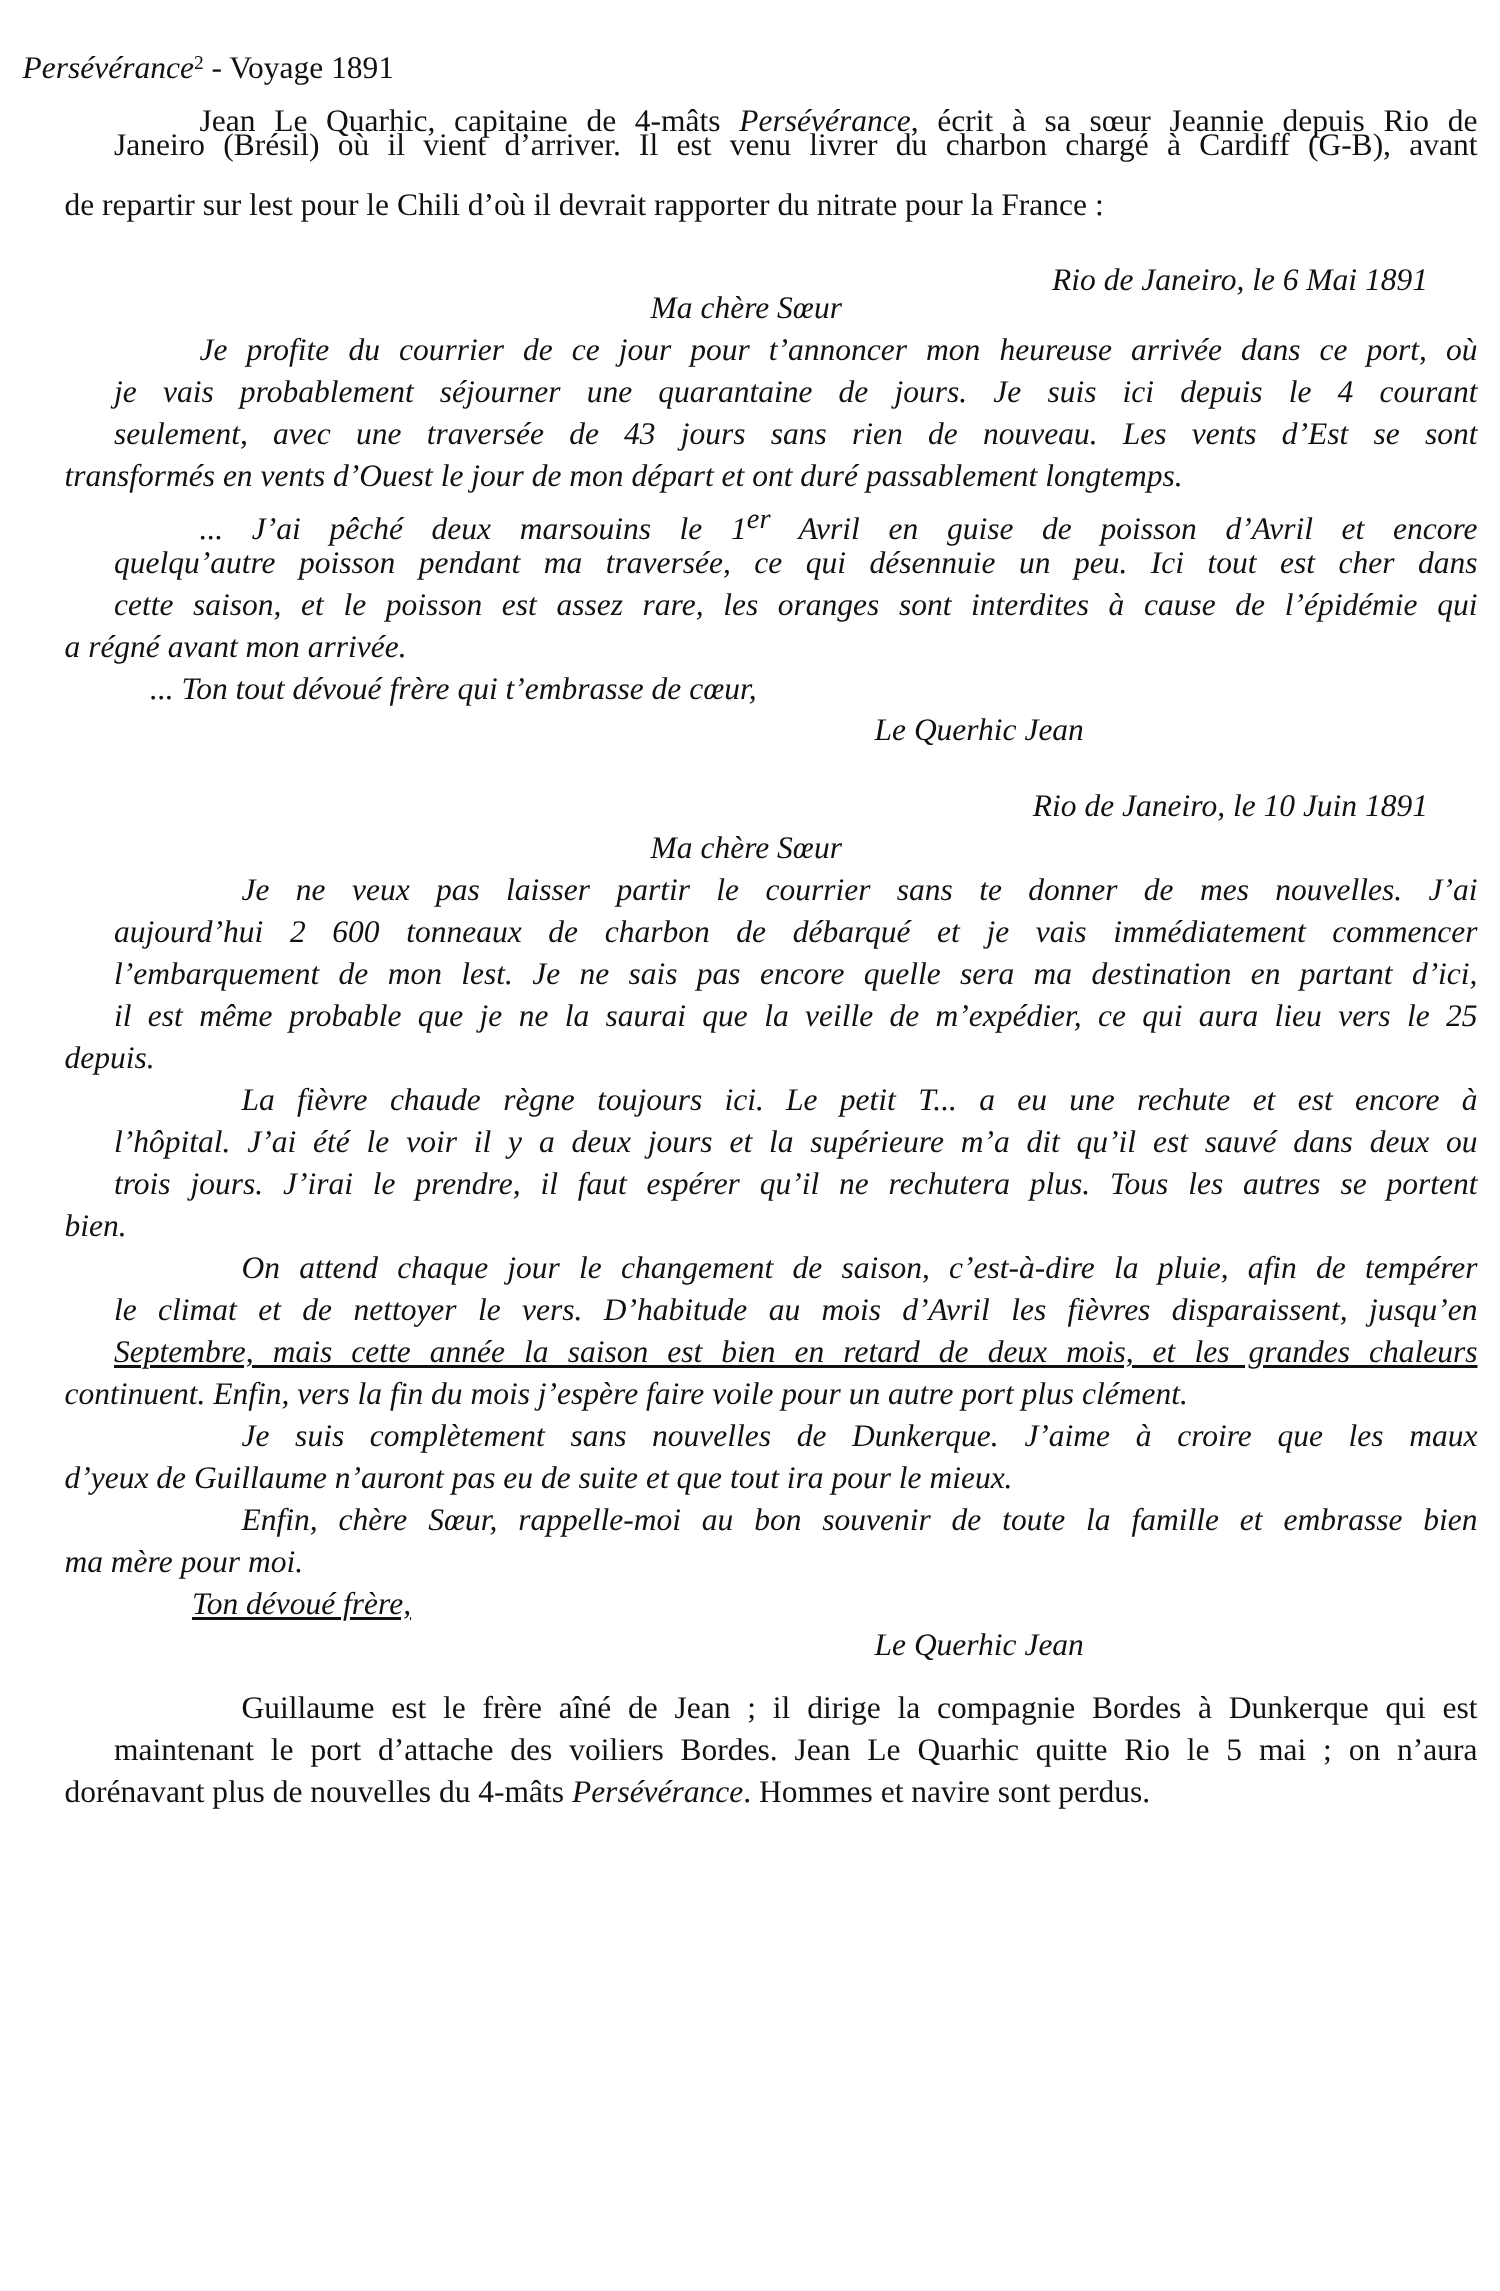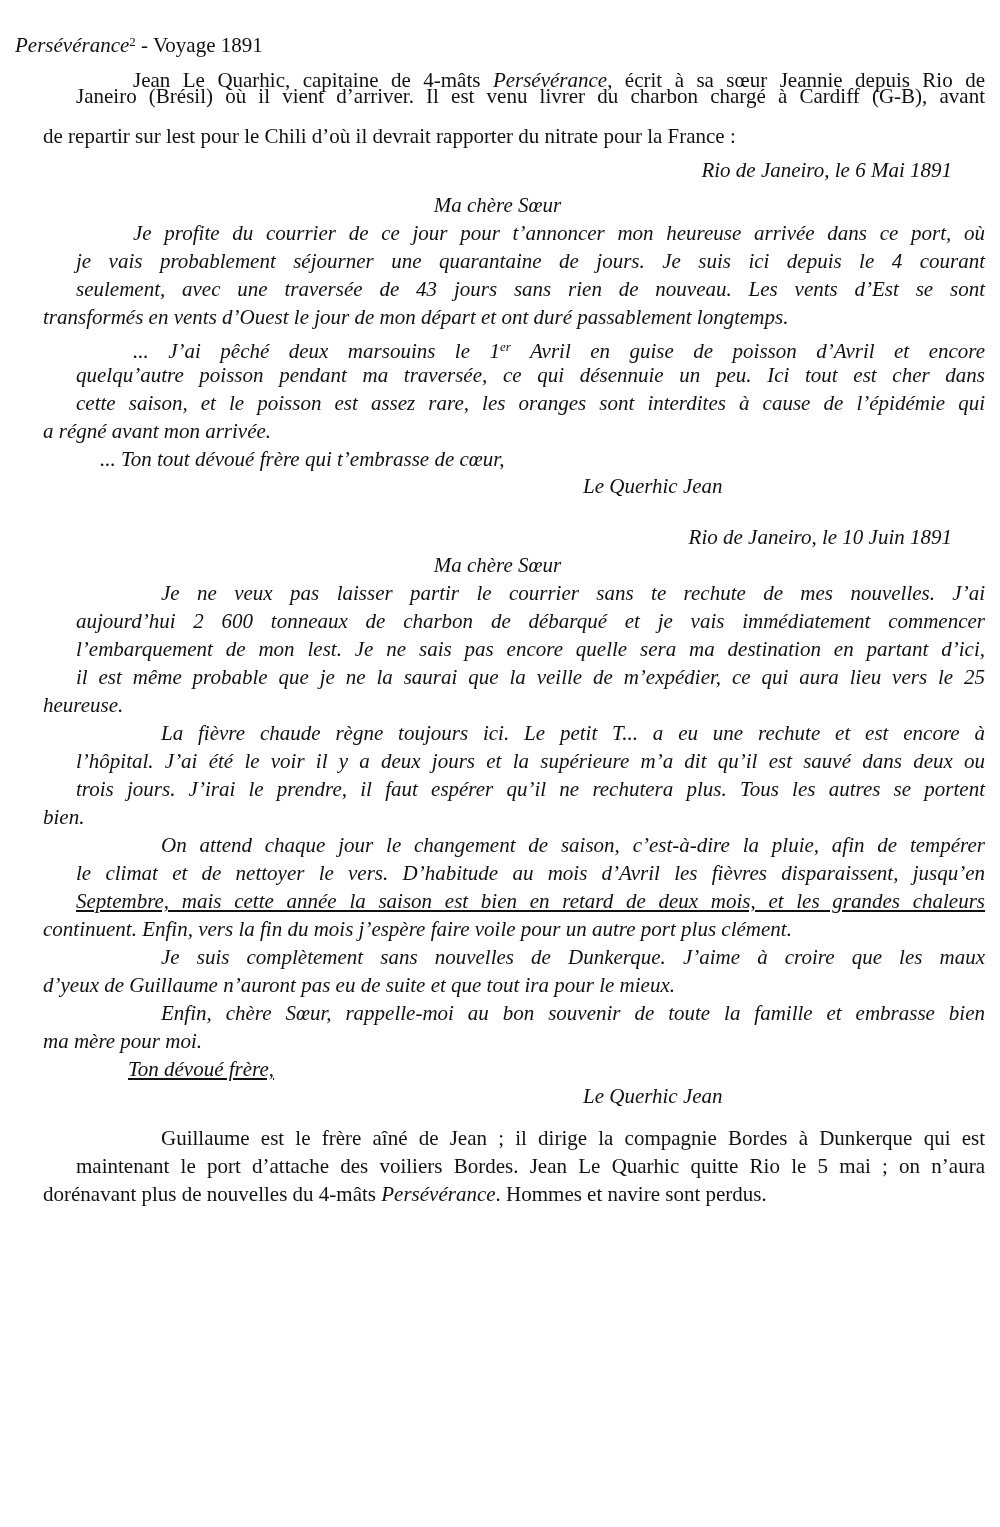--- a/index.html
+++ b/index.html
@@ -8,55 +8,55 @@
   .title { position: absolute; left: -28px; top: 28px; font-weight: normal; font-size: 21px; white-space: nowrap; }
   .title sup { font-size: 13px; vertical-align: 6px; }
   .line { position: absolute; left: 0; width: 909px; white-space: nowrap; }
   .just { text-align: justify; text-align-last: justify; margin-left: 33px; }
   .it { font-style: italic; }
   .ind1 { padding-left: 57px; box-sizing: border-box; }
   .ind2 { padding-left: 85px; box-sizing: border-box; }
   .right { text-align: right; }
   .center { text-align: center; }
   .sig { left: 540px; width: auto; text-align: right; }
-  sup.er { font-size: 13px; vertical-align: 7px; }
+  sup.er { font-size: 19px; vertical-align: 7px; }
 </style>
 </head>
 <body>
 
 <div class="page">
 
   <div class="title">
     <span class="it">Persévérance</span><sup>2</sup><span> - Voyage 1891</span>
   </div>
 
   <div class="line just ind1" style="top: 66px; white-space: nowrap;"><span>Jean Le Quarhic, capitaine de 4-mâts </span><span class="it">Persévérance</span><span>, écrit à sa sœur Jeannie depuis Rio de</span></div>
   <div class="line just" style="top: 82px; white-space: nowrap;">Janeiro (Brésil) où il vient d’arriver. Il est venu livrer du charbon chargé à Cardiff (G-B), avant</div>
   <div class="line" style="top: 122px; white-space: nowrap;">de repartir sur lest pour le Chili d’où il devrait rapporter du nitrate pour la France :</div>
 
-  <div class="line right it" style="top: 156px; white-space: nowrap;">Rio de Janeiro, le 6 Mai 1891</div>
+  <div class="line right it" style="top: 172px; white-space: nowrap;">Rio de Janeiro, le 6 Mai 1891</div>
   <div class="line center it" style="top: 191px; white-space: nowrap;">Ma chère Sœur</div>
   <div class="line just it ind1" style="top: 219px; white-space: nowrap;">Je profite du courrier de ce jour pour t’annoncer mon heureuse arrivée dans ce port, où</div>
   <div class="line just it" style="top: 247px; white-space: nowrap;">je vais probablement séjourner une quarantaine de jours. Je suis ici depuis le 4 courant</div>
   <div class="line just it" style="top: 275px; white-space: nowrap;">seulement, avec une traversée de 43 jours sans rien de nouveau. Les vents d’Est se sont</div>
   <div class="line it" style="top: 303px; white-space: nowrap;">transformés en vents d’Ouest le jour de mon départ et ont duré passablement longtemps.</div>
   <div class="line just it ind1" style="top: 333px; white-space: nowrap;"><span>... J’ai pêché deux marsouins le 1</span><sup class="er">er</sup><span> Avril en guise de poisson d’Avril et encore</span></div>
   <div class="line just it" style="top: 361px; white-space: nowrap;">quelqu’autre poisson pendant ma traversée, ce qui désennuie un peu. Ici tout est cher dans</div>
   <div class="line just it" style="top: 389px; white-space: nowrap;">cette saison, et le poisson est assez rare, les oranges sont interdites à cause de l’épidémie qui</div>
   <div class="line it" style="top: 417px; white-space: nowrap;">a régné avant mon arrivée.</div>
   <div class="line it ind1" style="top: 445px; white-space: nowrap;">... Ton tout dévoué frère qui t’embrasse de cœur,</div>
   <div class="line sig it" style="top: 472px; white-space: nowrap;">Le Querhic Jean</div>
 
   <div class="line right it" style="top: 523px; white-space: nowrap;">Rio de Janeiro, le 10 Juin 1891</div>
   <div class="line center it" style="top: 551px; white-space: nowrap;">Ma chère Sœur</div>
-  <div class="line just it ind2" style="top: 579px; white-space: nowrap;">Je ne veux pas laisser partir le courrier sans te rechute de mes nouvelles. J’ai</div>
+  <div class="line just it ind2" style="top: 579px; white-space: nowrap;">Je ne veux pas laisser partir le courrier sans te donner de mes nouvelles. J’ai</div>
   <div class="line just it" style="top: 607px; white-space: nowrap;">aujourd’hui 2 600 tonneaux de charbon de débarqué et je vais immédiatement commencer</div>
   <div class="line just it" style="top: 635px; white-space: nowrap;">l’embarquement de mon lest. Je ne sais pas encore quelle sera ma destination en partant d’ici,</div>
   <div class="line just it" style="top: 663px; white-space: nowrap;">il est même probable que je ne la saurai que la veille de m’expédier, ce qui aura lieu vers le 25</div>
-  <div class="line it" style="top: 691px; white-space: nowrap;">heureuse.</div>
+  <div class="line it" style="top: 691px; white-space: nowrap;">depuis.</div>
   <div class="line just it ind2" style="top: 719px; white-space: nowrap;">La fièvre chaude règne toujours ici. Le petit T... a eu une rechute et est encore à</div>
   <div class="line just it" style="top: 747px; white-space: nowrap;">l’hôpital. J’ai été le voir il y a deux jours et la supérieure m’a dit qu’il est sauvé dans deux ou</div>
   <div class="line just it" style="top: 775px; white-space: nowrap;">trois jours. J’irai le prendre, il faut espérer qu’il ne rechutera plus. Tous les autres se portent</div>
   <div class="line it" style="top: 803px; white-space: nowrap;">bien.</div>
   <div class="line just it ind2" style="top: 831px; white-space: nowrap;">On attend chaque jour le changement de saison, c’est-à-dire la pluie, afin de tempérer</div>
   <div class="line just it" style="top: 859px; white-space: nowrap;">le climat et de nettoyer le vers. D’habitude au mois d’Avril les fièvres disparaissent, jusqu’en</div>
   <div class="line just it" style="top: 887px; white-space: nowrap; text-decoration: underline;">Septembre, mais cette année la saison est bien en retard de deux mois, et les grandes chaleurs</div>
   <div class="line it" style="top: 915px; white-space: nowrap;">continuent. Enfin, vers la fin du mois j’espère faire voile pour un autre port plus clément.</div>
   <div class="line just it ind2" style="top: 943px; white-space: nowrap;">Je suis complètement sans nouvelles de Dunkerque. J’aime à croire que les maux</div>
   <div class="line it" style="top: 971px; white-space: nowrap;">d’yeux de Guillaume n’auront pas eu de suite et que tout ira pour le mieux.</div>

